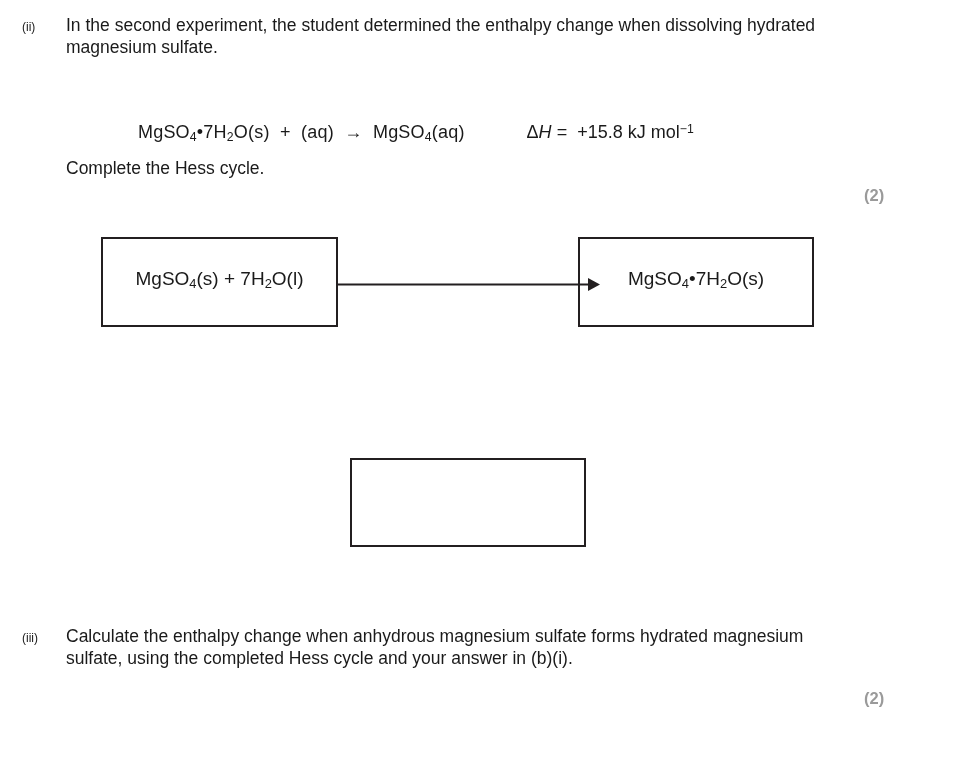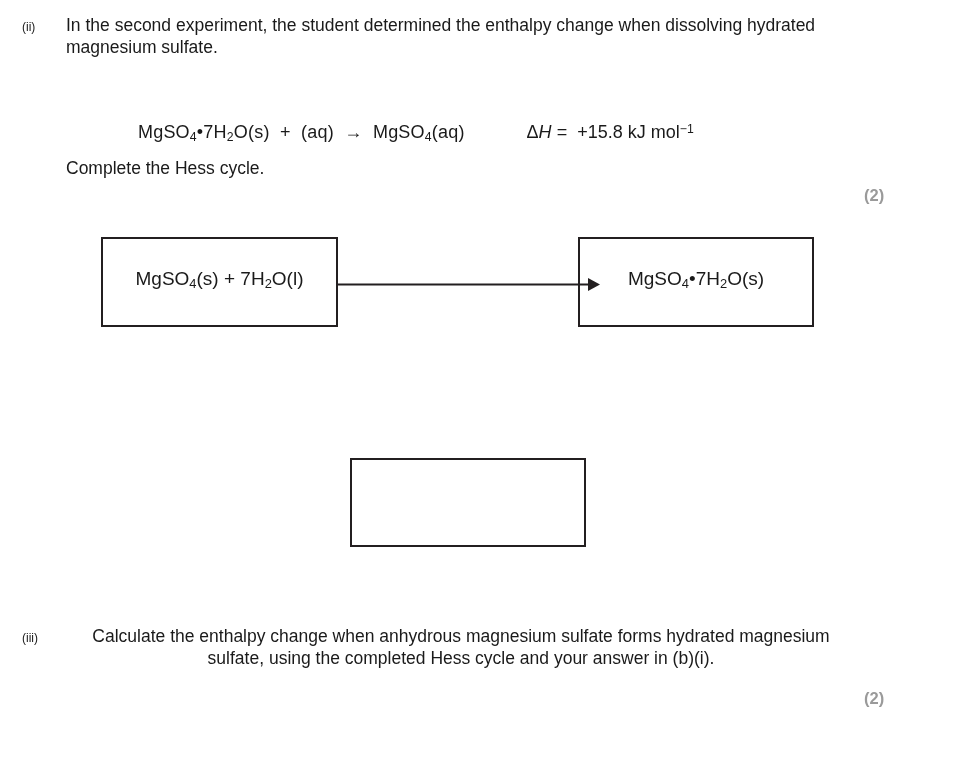--- a/index.html
+++ b/index.html
@@ -33,21 +33,21 @@
   }
   .qtext {
     font-size: 17.5px;
     line-height: 22px;
   }
 
   #q-ii { left: 22px; top: 14px; width: 880px; }
   #q-ii .qtext { width: 800px; }
 
   #q-iii { left: 22px; top: 614px; width: 880px; margin-top: 11px; }
-  #q-iii .qtext { width: 790px; text-align: center; }
+  #q-iii .qtext { width: 790px; }
 
   
   #equation-line {
     position: absolute;
     left: 138px;
     top: 96px;
     font-size: 18px;
     line-height: 28px;
     white-space: nowrap;
     margin-top: 18px;

